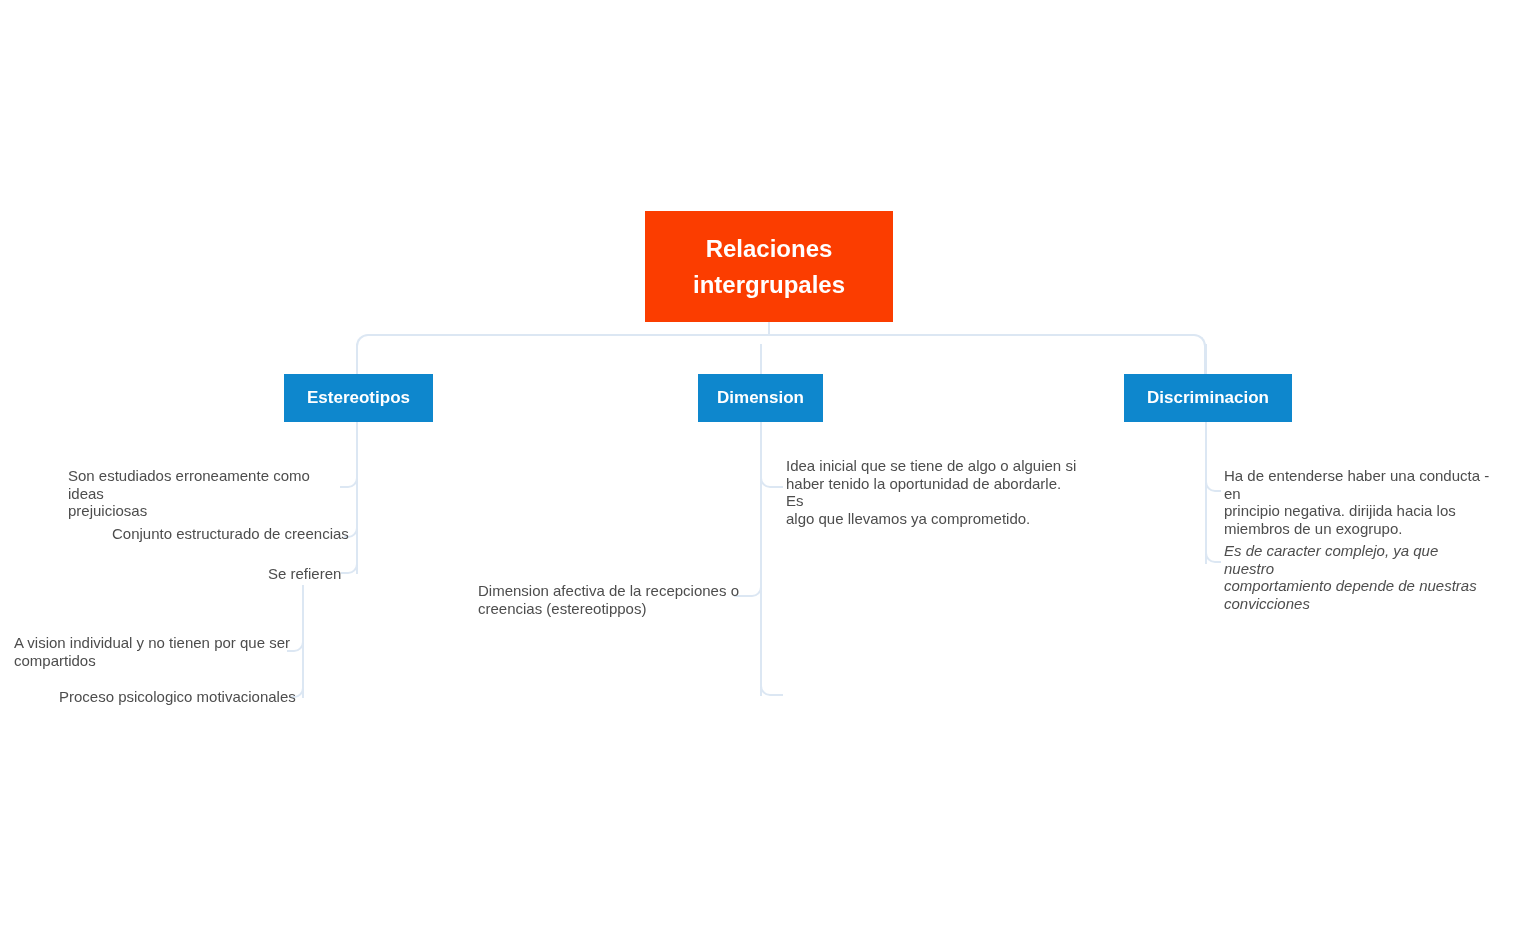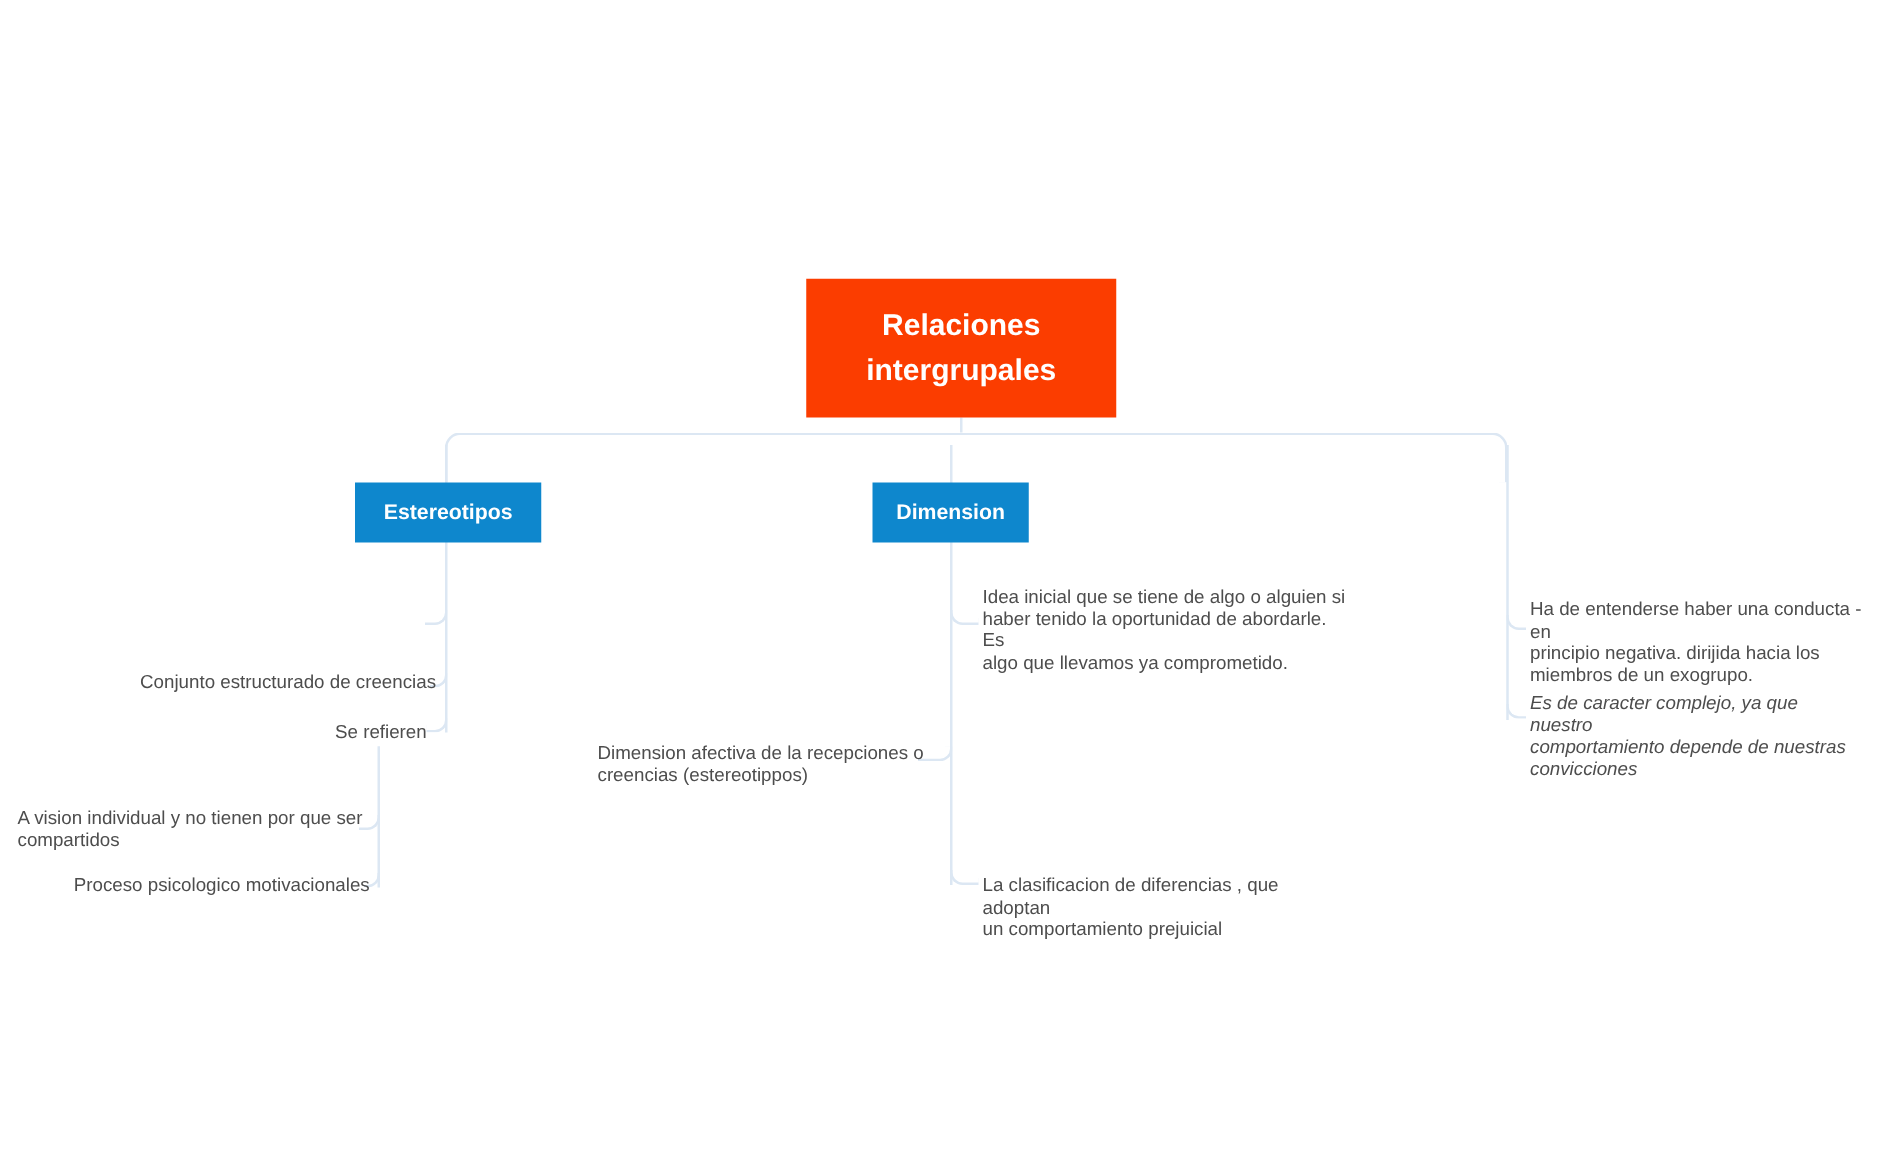--- a/index.html
+++ b/index.html
@@ -8,21 +8,21 @@
     background: #ffffff;
     font-family: "Liberation Sans", "DejaVu Sans", sans-serif;
   }
   #canvas {
     position: relative;
     width: 1518px;
     height: 940px;
     background: var(--canvas-bg, #ffffff);
     overflow: hidden;
   }
-  .abs { position: absolute; margin-top: 12px; }
+  .abs { position: absolute; }
 
   
   .bracket {
     border: 2px solid var(--line, #dce7f3);
     border-bottom: none;
     border-radius: 12px 12px 0 0;
     box-sizing: border-box;
   }
   .spine {
     width: 2px;
@@ -96,33 +96,34 @@
   <div class="abs conn-l" style="left:734px; top:585px; width:28px; height:12px;"></div>
   <div class="abs conn-r" style="left:760px; top:684px; width:23px; height:12px;"></div>
   <div class="abs conn-r" style="left:1205px; top:480px; width:16px; height:12px;"></div>
   <div class="abs conn-r" style="left:1205px; top:551px; width:16px; height:12px;"></div>
 
   <div class="abs root-node" style="left:645px; top:211px; width:248px; height:111px;">Relaciones
 intergrupales</div>
 
   <div class="abs topic-node" style="left:284px; top:374px; width:149px; height:48px;">Estereotipos</div>
   <div class="abs topic-node" style="left:698px; top:374px; width:125px; height:48px;">Dimension</div>
+  <div class="abs topic-node" style="left:1124px; top:374px; width:168px; height:48px;">Discriminacion</div>
 
+  <div class="abs leaf-node" style="left:68px; top:467px; width:278px;">Son estudiados erroneamente como ideas
+prejuiciosas</div>
   <div class="abs leaf-node" style="left:112px; top:525px; width:240px;">Conjunto estructurado de creencias</div>
   <div class="abs leaf-node" style="left:268px; top:565px; width:90px;">Se refieren</div>
   <div class="abs leaf-node" style="left:14px; top:634px; width:280px;">A vision individual y no tienen por que ser
 compartidos</div>
   <div class="abs leaf-node" style="left:59px; top:688px; width:240px;">Proceso psicologico motivacionales</div>
   <div class="abs leaf-node leaf-right-pos" style="left:786px; top:457px; width:296px;">Idea inicial que se tiene de algo o alguien si
 haber tenido la oportunidad de abordarle. Es
 algo que llevamos ya comprometido.</div>
   <div class="abs leaf-node" style="left:478px; top:582px; width:262px;">Dimension afectiva de la recepciones o
 creencias  (estereotippos)</div>
-  <div class="abs leaf-node leaf-right-pos" style="left:786px; top:688px; width:294px;">La clasificacion de diferencias , que adoptan
-un comportamiento prejuicial</div>
   <div class="abs leaf-node leaf-right-pos" style="left:1224px; top:467px; width:282px;">Ha de entenderse haber una conducta - en
 principio negativa. dirijida hacia los
 miembros de un exogrupo.</div>
   <div class="abs leaf-node leaf-right-pos" style="left:1224px; top:542px; width:266px;font-style:italic;">Es de caracter complejo, ya que nuestro
 comportamiento depende de nuestras
 convicciones</div>
 
 </div>
 
 </body></html>

